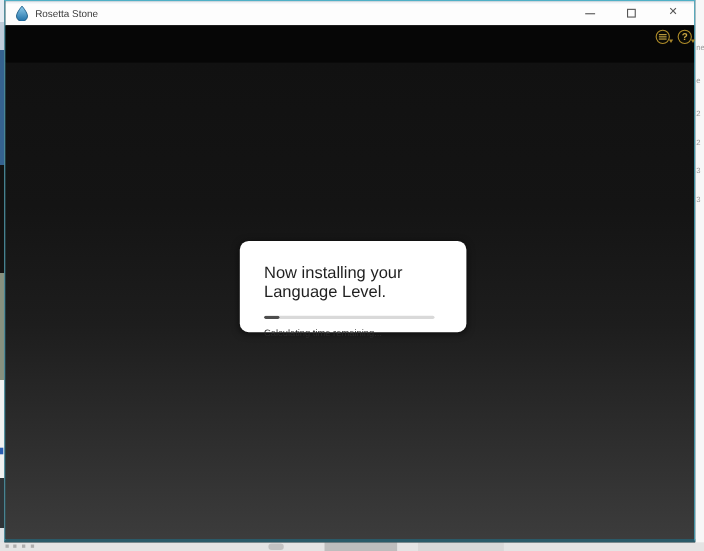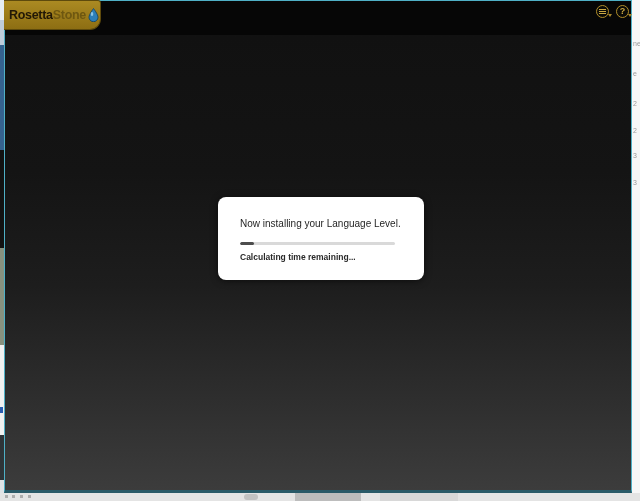--- a/index.html
+++ b/index.html
@@ -61,24 +61,24 @@
     color:#e2e2e2; mix-blend-mode:difference; letter-spacing:0; pointer-events:none; }
 
   
   .content { position:relative; flex:1 1 auto;
     background:linear-gradient(180deg,#111111 0%,#141414 30%,#1d1d1d 55%,#2e2e2e 80%,#3c3c3c 100%); }
 
   
   .dialog { position:absolute; left:213px; top:162px; width:206px; height:83px;
     background:#ffffff; border-radius:8px; box-shadow:0 1px 7px rgba(0,0,0,0.55);
     padding:21px 22px 0 22px; }
-  .dlg-message { font-size:10px; color:#1f1f1f; }
+  .dlg-message { font-size:15px; color:#1f1f1f; }
   .progress-track { margin-top:13px; width:155px; height:3px; background:#d9d9d9; border-radius:2px; overflow:hidden; }
   .progress-fill { height:100%; background:#4d4d4d; border-radius:2px; width:0; }
-  .dlg-status { margin-top:7px; font-size:8.5px; color:#2a2a2a;font-weight:bold; }
+  .dlg-status { margin-top:7px; font-size:8.5px; color:#2a2a2a; }
 </style>
 </head>
 <body>
 
 <div class="stage">
 
   <div class="desk-left">
     <div class="blue-mark"></div>
   </div>
   <div class="desk-right">
@@ -94,32 +94,47 @@
     <div class="mark" style="left:12px"></div>
     <div class="mark" style="left:20px"></div>
     <div class="mark" style="left:28px"></div>
     <div class="blob"></div>
     <div class="bar1"></div>
     <div class="bar2"></div>
   </div>
 
   <div class="window">
 
+    <div class="titlebar">
+      <span class="app-icon">
+        <svg width="12" height="14" viewBox="0 0 12 14">
+          <defs>
+              <linearGradient id="dropg" x1="0" y1="0" x2="0" y2="1">
+            <stop offset="0" stop-color="#8fcdec"></stop>
+                <stop offset="1" stop-color="#1d6ea6"></stop>
+          </linearGradient>
+            </defs>
+          <path d="M6 0.5 C6 0.5 1 6.5 1 9.5 a5 5 0 0 0 10 0 C11 6.5 6 0.5 6 0.5 Z" fill="url(#dropg)" stroke="#14557f" stroke-width="0.8"></path>
+        </svg>
+      </span>
+      <span class="win-title">Rosetta Stone</span>
+      <div class="caption-group">
+        <div class="cap-btn">
+            <span class="min-line"></span>
+          </div>
+        <div class="cap-btn">
+            <span class="max-box"></span>
+          </div>
+        <div class="cap-btn">
+            <span class="close-glyph">✕</span>
+          </div>
+      </div>
+    </div>
 
     <div class="app-header">
-      <div class="logo-badge">
-        <span class="logo-rosetta">Rosetta</span>
-          <span class="logo-stone">Stone</span>
-        <span class="logo-drop">
-          <svg width="11" height="14" viewBox="0 0 11 14">
-            <path d="M5.5 0.5 C5.5 0.5 1 6.3 1 9.2 a4.5 4.5 0 0 0 9 0 C10 6.3 5.5 0.5 5.5 0.5 Z" fill="#2d7fb8" stroke="#0f3f60" stroke-width="0.8"></path>
-            <ellipse cx="4" cy="6" rx="1.3" ry="2" fill="#9fd4f0" opacity="0.8"></ellipse>
-          </svg>
-        </span>
-      </div>
       <div class="header-icons">
         <div class="gold-icon">
           <span class="menu-lines"></span>
           <span class="icon-caret"></span>
         </div>
         <div class="gold-icon">
           <span class="help-q">?</span>
           <span class="icon-caret"></span>
         </div>
       </div>

